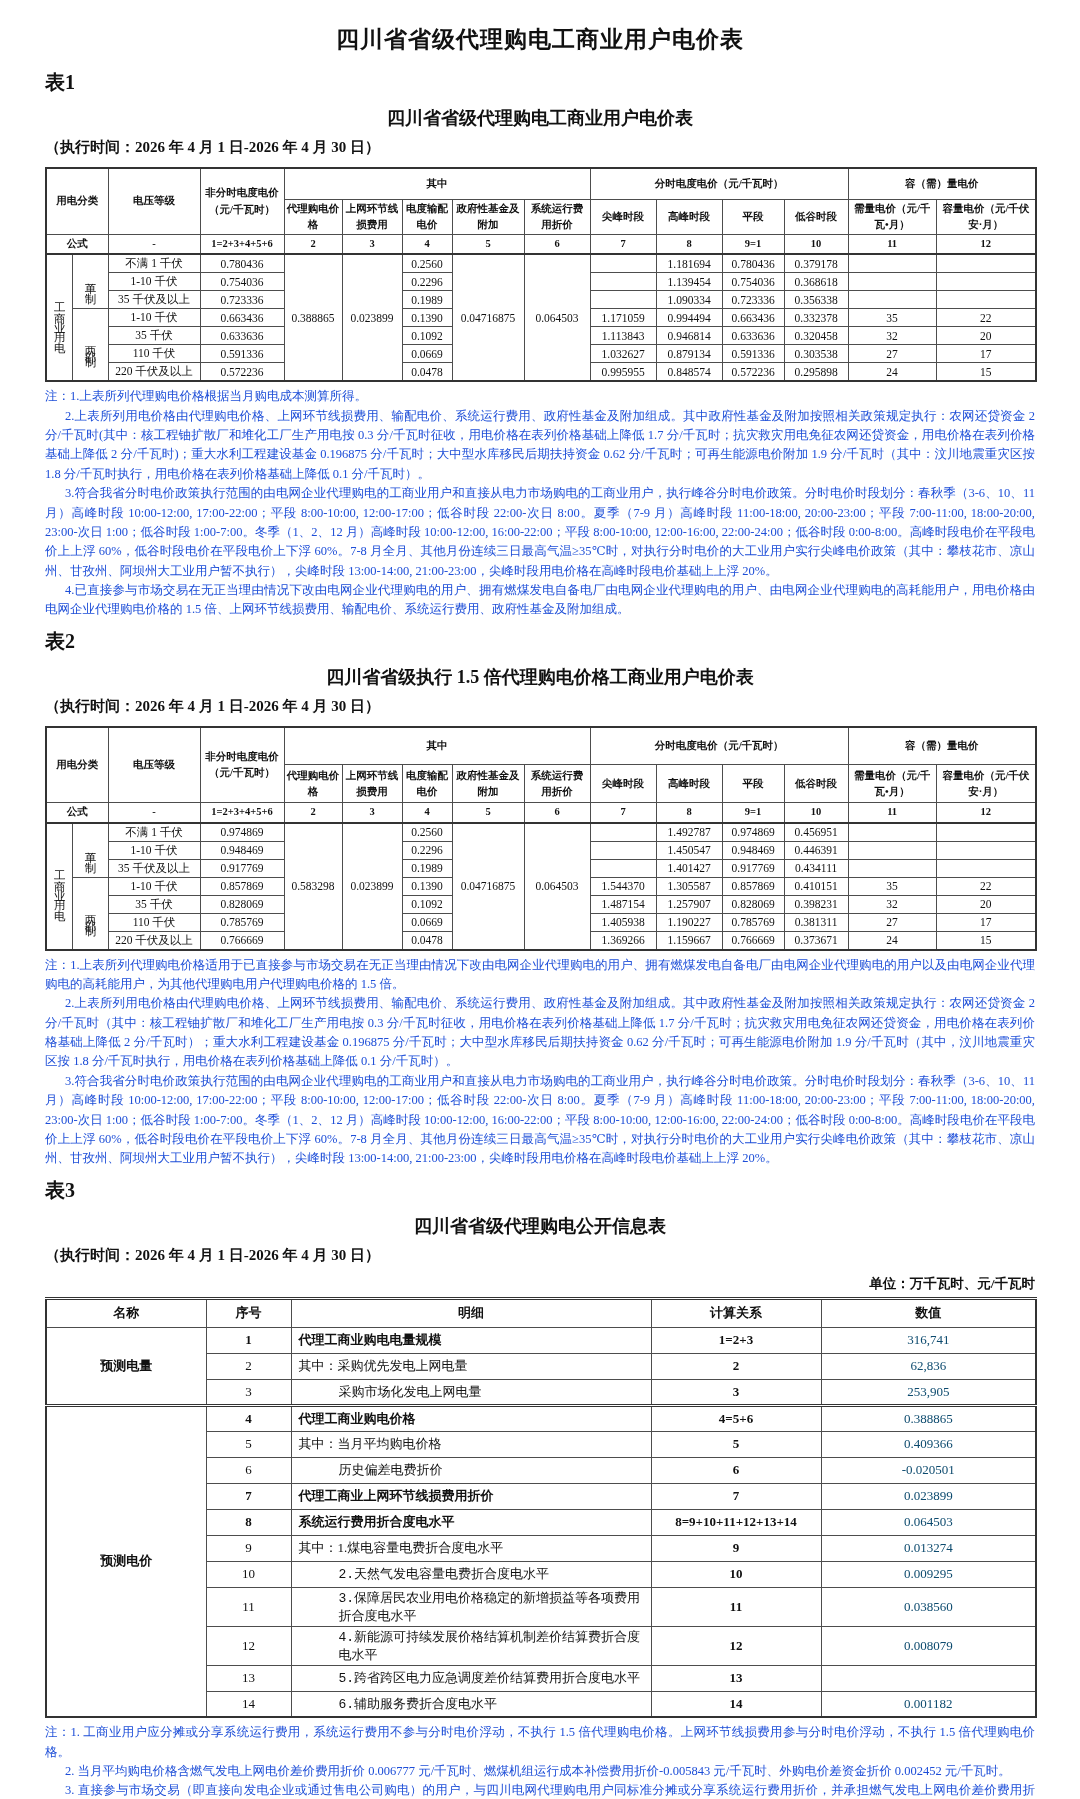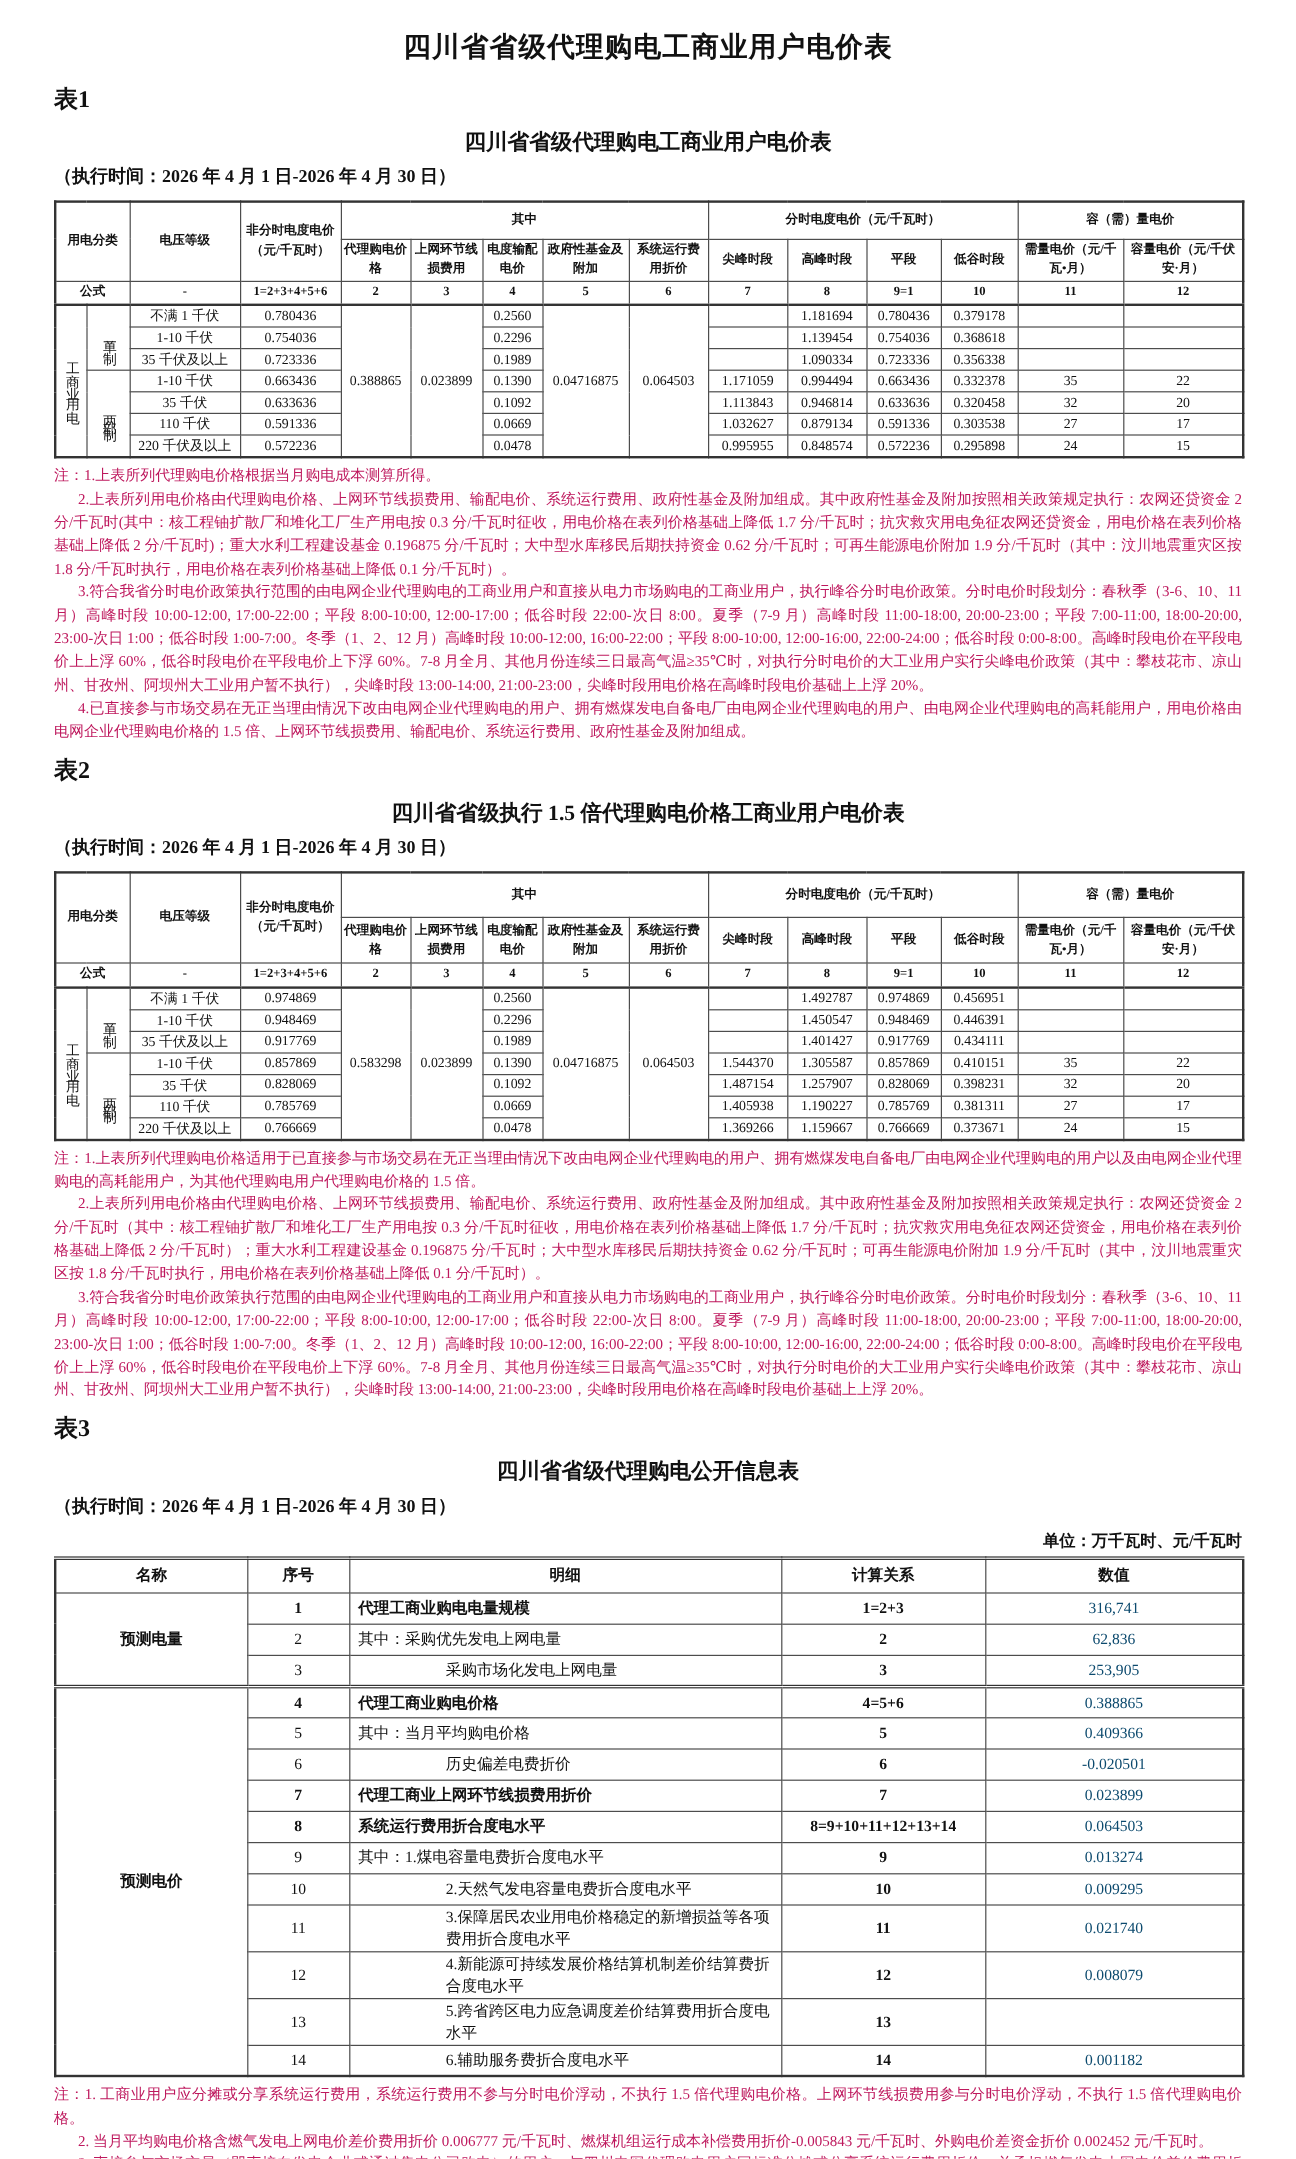--- a/index.html
+++ b/index.html
@@ -36,38 +36,38 @@
     height:18px; font-size:10.5px; border-bottom:2px solid #333;
   }
   table.price tbody td { height:18px; font-size:11.5px; }
   td.vert {
     writing-mode:vertical-lr; text-orientation:upright;
     letter-spacing:5px; font-size:11.5px; padding:3px 0;
   }
   td.vert.cat { letter-spacing:10px; }
 
   
-  .notes { font-size:12.5px; line-height:1.55; text-align:justify; margin:5px 0 4px; color:#be185d; }
+  .notes { font-size:12.5px; line-height:1.55; text-align:justify; margin:5px 0 4px; color:#1d4ed8; }
   .notes p { margin:0; text-indent:1.6em; }
   .notes p.first { text-indent:0; }
 
   
   .unit-line { text-align:right; font-size:13.5px; font-weight:bold; margin:2px 0 4px; }
   table.info {
     width:100%; border-collapse:collapse; table-layout:fixed;
     border:2px solid #333; border-top:3px double #333;
   }
   table.info th, table.info td {
     border:1px solid #4d4d4d; text-align:center; vertical-align:middle;
     font-size:13px; padding:1px 4px; overflow:hidden;
   }
   table.info thead th { font-weight:bold; height:29px; }
   table.info tbody td { height:26px; }
   table.info td.detail { text-align:left; padding-left:7px; }
-  table.info td.detail.ind { padding-left:80px; }
+  table.info td.detail.ind { padding-left:47px;font-family:Liberation Mono, monospace; }
   table.info td.b { font-weight:bold; }
   table.info td.val { color:#0c4a6e; }
   table.info td.gname { font-weight:bold; }
   table.info tr.tsep td { border-top:3px double #333; }
 </style>
 </head>
 <body>
 
 <div class="page">
 
@@ -466,21 +466,21 @@
         <tr>
           <td>10</td>
           <td class="detail ind">2.天然气发电容量电费折合度电水平</td>
           <td class="b">10</td>
           <td class="val">0.009295</td>
         </tr>
         <tr>
           <td>11</td>
           <td class="detail ind">3.保障居民农业用电价格稳定的新增损益等各项费用折合度电水平</td>
           <td class="b">11</td>
-          <td class="val">0.021740</td>
+          <td class="val">0.038560</td>
         </tr>
         <tr>
           <td>12</td>
           <td class="detail ind">4.新能源可持续发展价格结算机制差价结算费折合度电水平</td>
           <td class="b">12</td>
           <td class="val">0.008079</td>
         </tr>
         <tr>
           <td>13</td>
           <td class="detail ind">5.跨省跨区电力应急调度差价结算费用折合度电水平</td>

